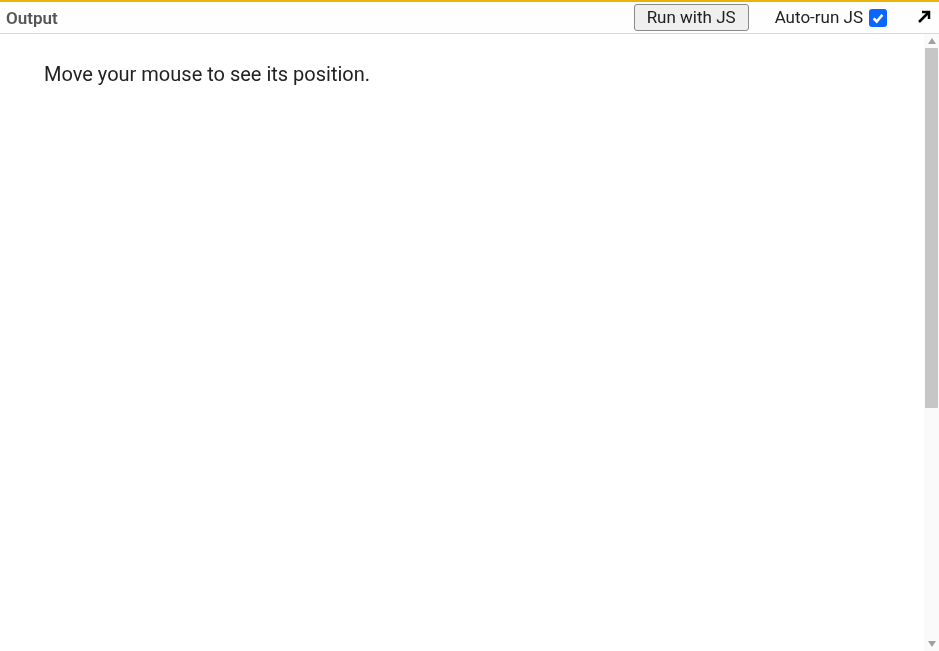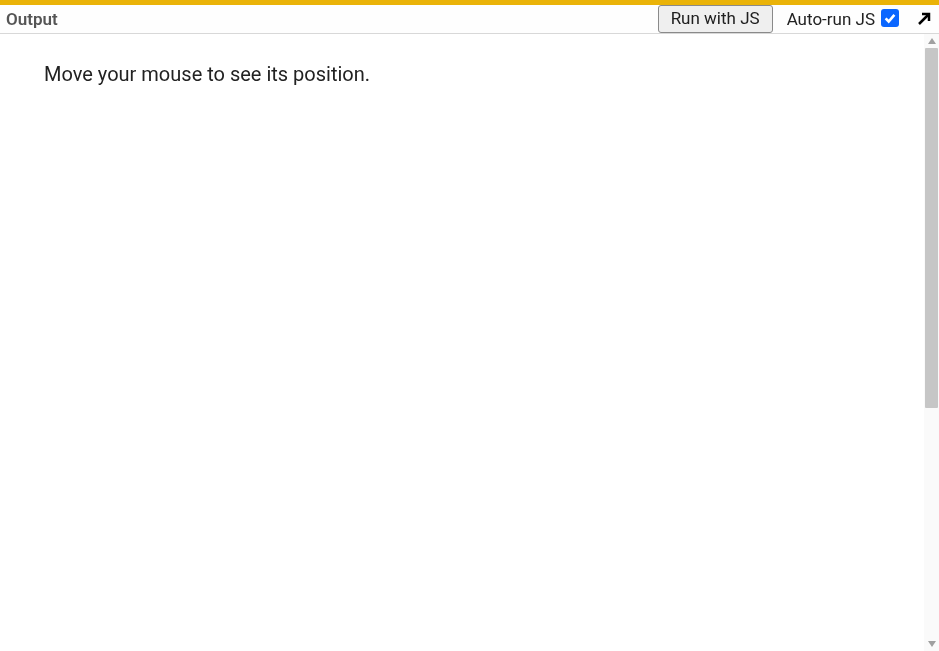--- a/index.html
+++ b/index.html
@@ -11,53 +11,53 @@
       font-family: -apple-system, BlinkMacSystemFont, "Segoe UI", Roboto, Helvetica, Arial, sans-serif;
       background: #ffffff;
       width: 939px;
       height: 651px;
       overflow: hidden;
       position: relative;
     }
     .header-bar {
       width: 100%;
       height: 34px;
-      border-top: 5px solid #eab308;
+      border-top: 2px solid #eab308;
       border-bottom: 1px solid #d8d8d8;
       display: flex;
       align-items: center;
       justify-content: space-between;
       padding: 0 6px 0 6px;
       background: #fefefe;
     }
     .header-title {
       font-size: 17px;
       font-weight: 600;
       color: #555555;
     }
     .header-controls {
       display: flex;
       align-items: center;
-      gap: 14px;
+      gap: 26px;
       padding-left: 48px;
     }
     .run-button {
       font-size: 17px;
       color: #202020;
       background: #efefef;
       border: 1px solid #8a8a8a;
       border-radius: 3px;
       padding: 2px 12px 3px 12px;
       cursor: pointer;
       font-family: inherit;
       line-height: 1.2;
     }
     .autorun-group {
       display: flex;
-      align-items: flex-start;
+      align-items: flex-end;
       gap: 6px;
     }
     .autorun-label {
       font-size: 17px;
       color: #222222;
     }
     .checkbox {
       width: 18px;
       height: 18px;
       border-radius: 3px;

